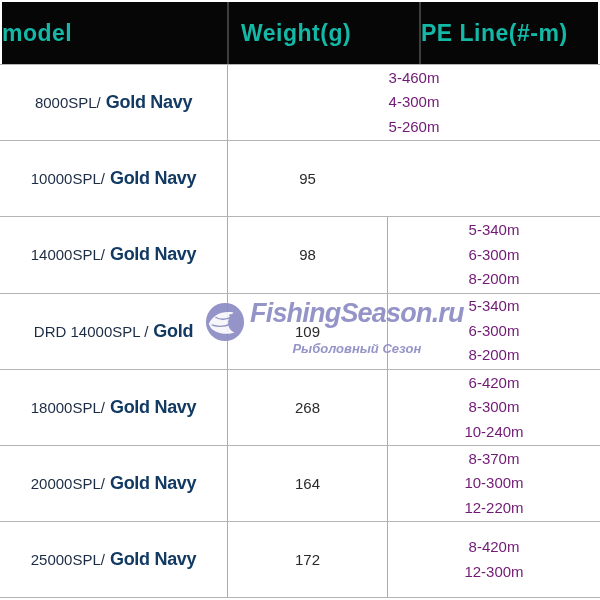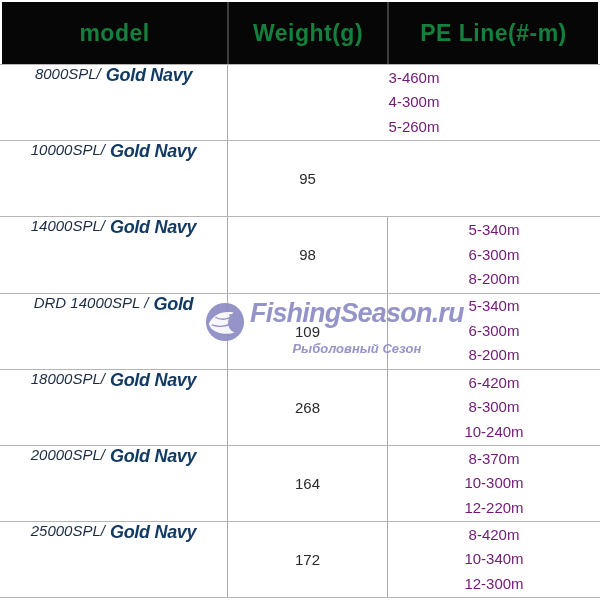--- a/index.html
+++ b/index.html
@@ -12,46 +12,45 @@
     box-sizing:border-box;
   }
   
   .header{
     display:flex;
     height:62px;
     margin:2px 2px 0 2px;
   }
   .hcell{
     background:#060606;
-    color:#15803d;
-    display:flex;align-items:center;justify-content:center;
+    color:#14b8a6;
+    display:flex;align-items:center;
     font-size:23px;font-weight:bold;
     letter-spacing:0.5px;
   }
   .hcell.c-model{width:225px;}
-  .hcell.c-weight{width:158px;}
+  .hcell.c-weight{width:178px;padding-left:12px;}
   .hcell.c-pe{flex:1;}
   .hdiv{width:2px;background:#3d3d3d;}
   
   .tbody{
     margin:0;
     border-bottom:1px solid #b5b5b5;
   }
   .row{
     display:flex;
     height:76.2px;
     border-top:1px solid #b5b5b5;
     box-sizing:border-box;
   }
   .cell{box-sizing:border-box;}
   .model-cell{
     width:227px;
-    display:flex;justify-content:center;
+    display:flex;align-items:center;justify-content:center;
     white-space:nowrap;
-    font-style:italic;
   }
   .model-prefix{
     font-size:15px;
     color:#1c2c44;
   }
   .model-bold{
     font-size:18px;
     font-weight:bold;
     color:#123a63;
     margin-left:5px;
@@ -193,21 +192,20 @@
     </div>
 
     <div class="row">
       <div class="cell model-cell">
         <span class="model-prefix">25000SPL/</span>
         <span class="model-bold">Gold Navy</span>
       </div>
       <div class="cell weight-cell">172</div>
       <div class="cell pe-cell">
         <div>8-420m</div>
-        <div>10-340m</div>
         <div>12-300m</div>
       </div>
     </div>
   </div>
 
   <div class="watermark">
     <svg class="wm-globe" viewBox="0 0 44 44">
       <circle cx="22" cy="22" r="20" fill="#8c8cc4"></circle>
       <path d="M5 24 C9 15, 18 10, 31 12 C26 17, 24 21, 26 27 C27 30, 29 32, 32 33 C24 36, 12 34, 7 28 Z" fill="#ffffff" opacity="0.92"></path>
       <path d="M8 25 C14 27, 22 27, 28 24" stroke="#8c8cc4" stroke-width="1.4" fill="none"></path>

